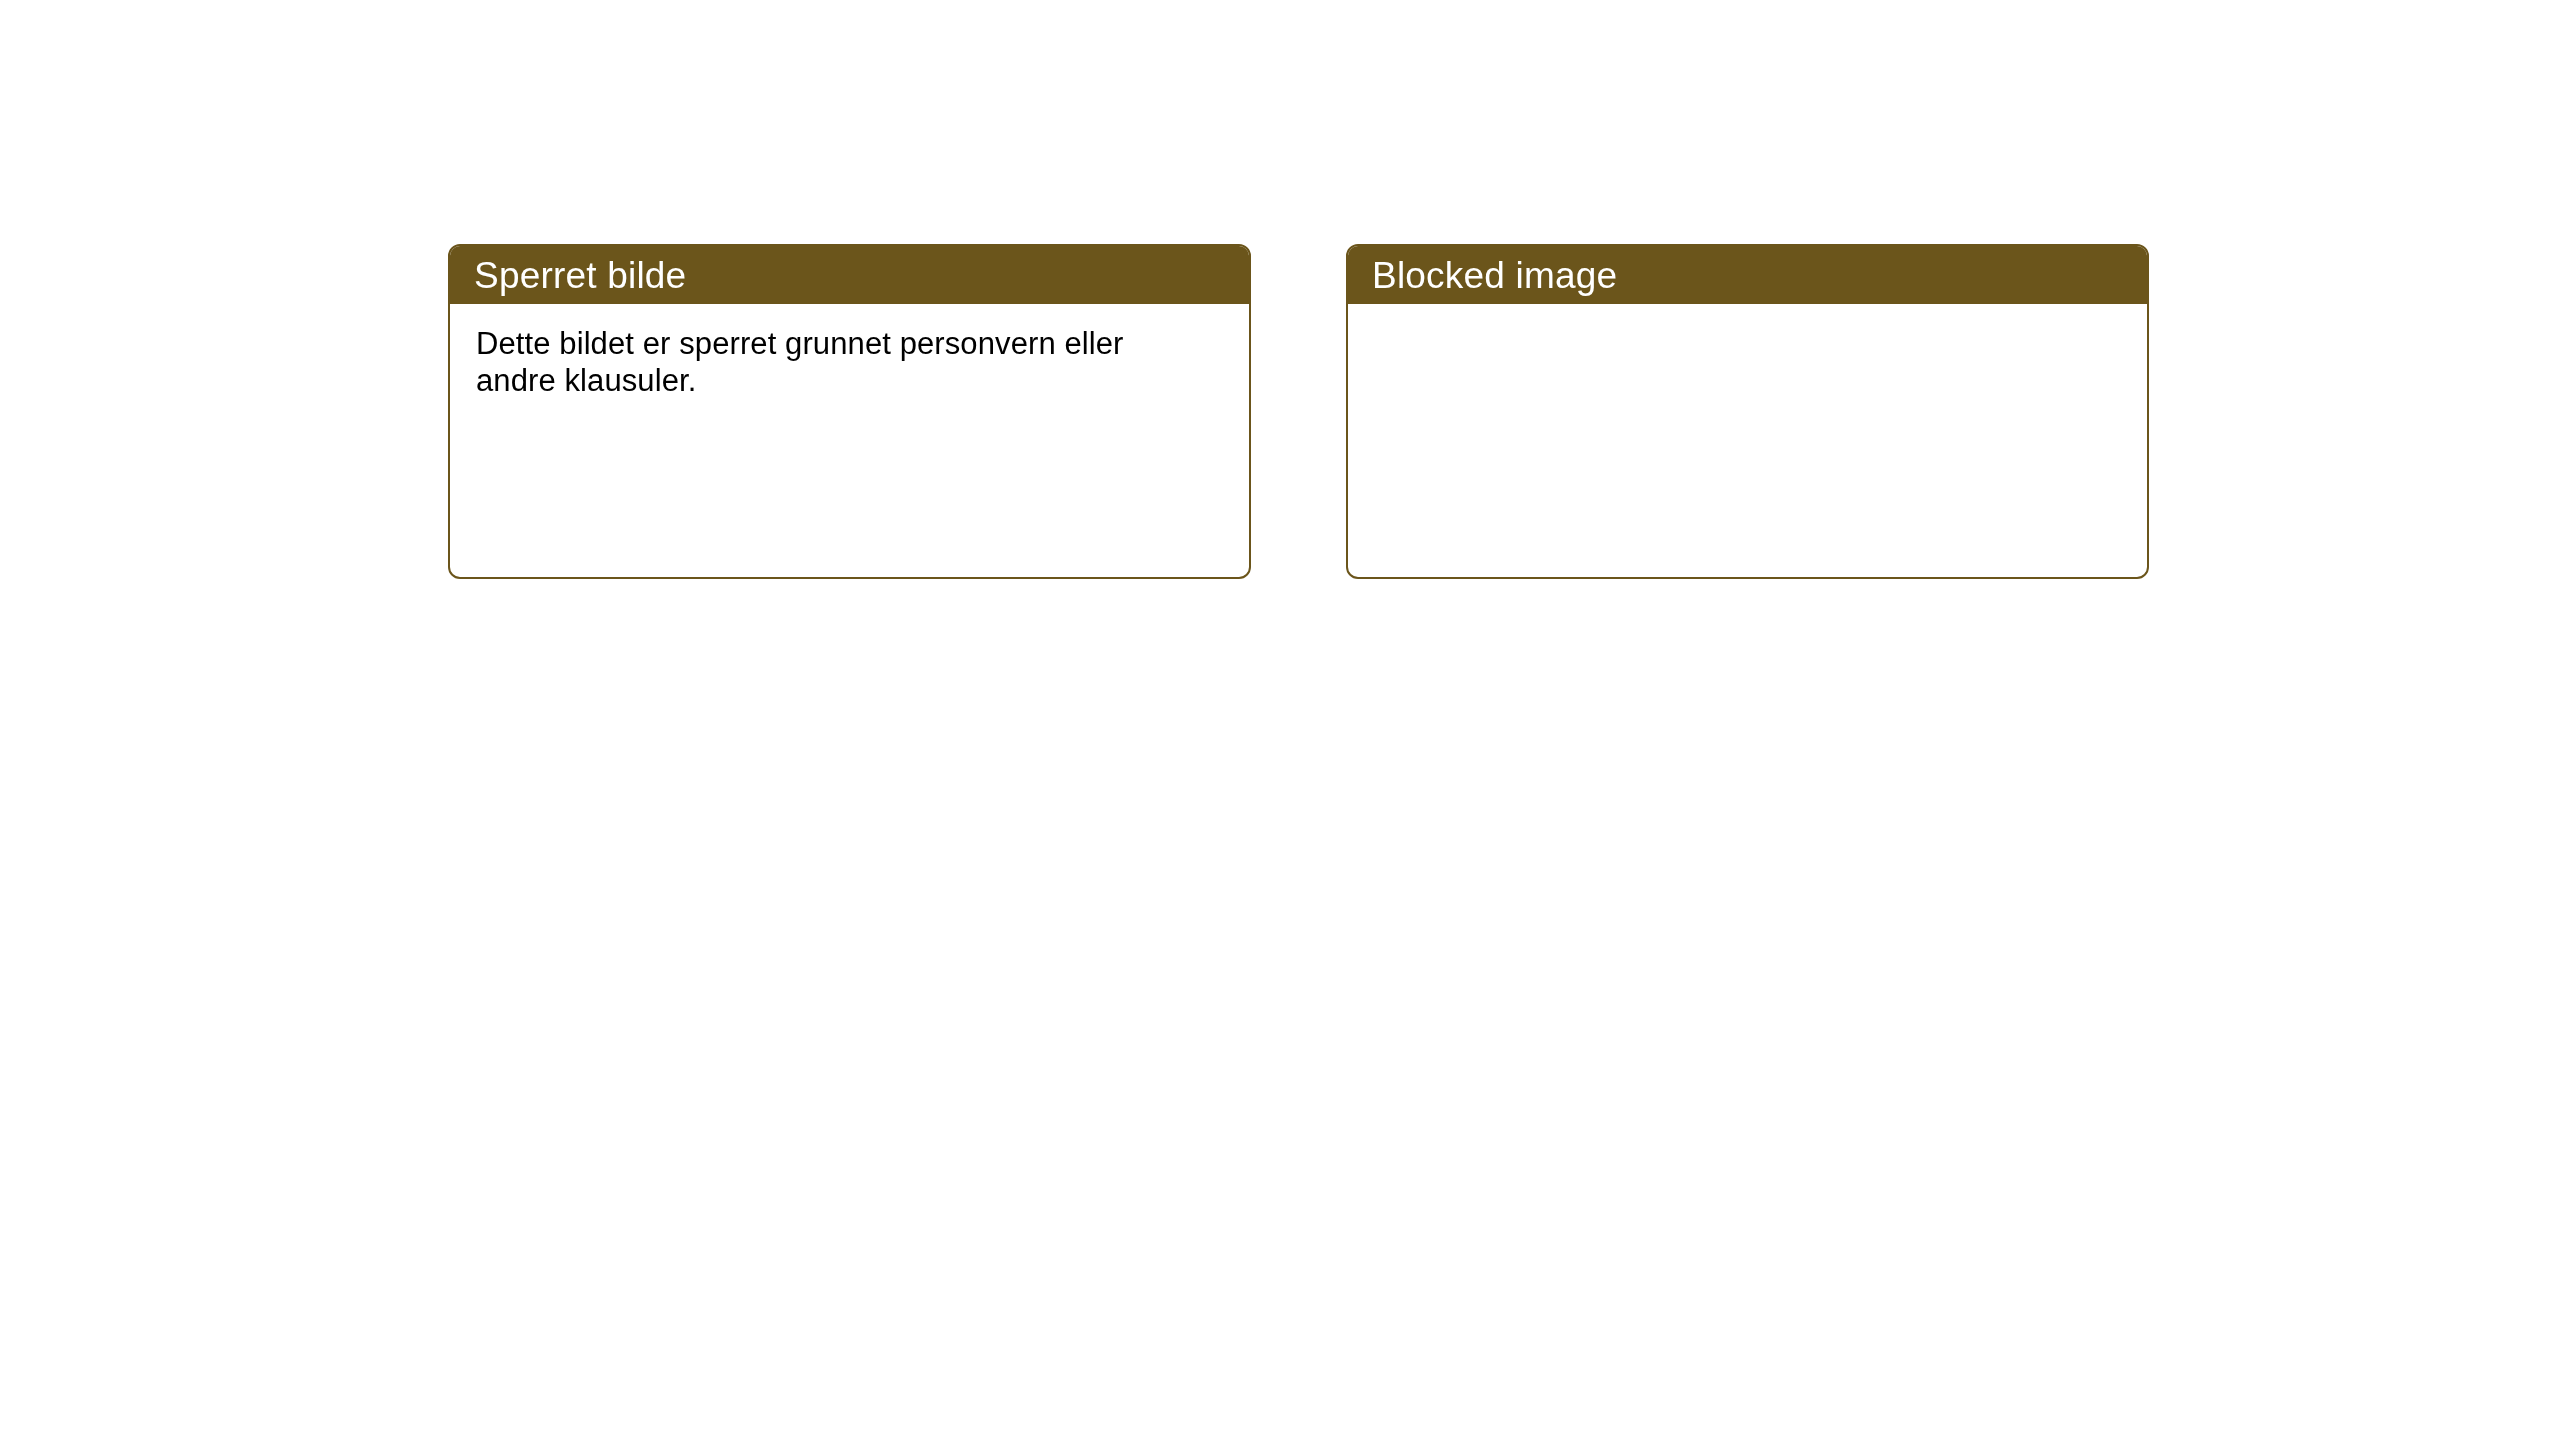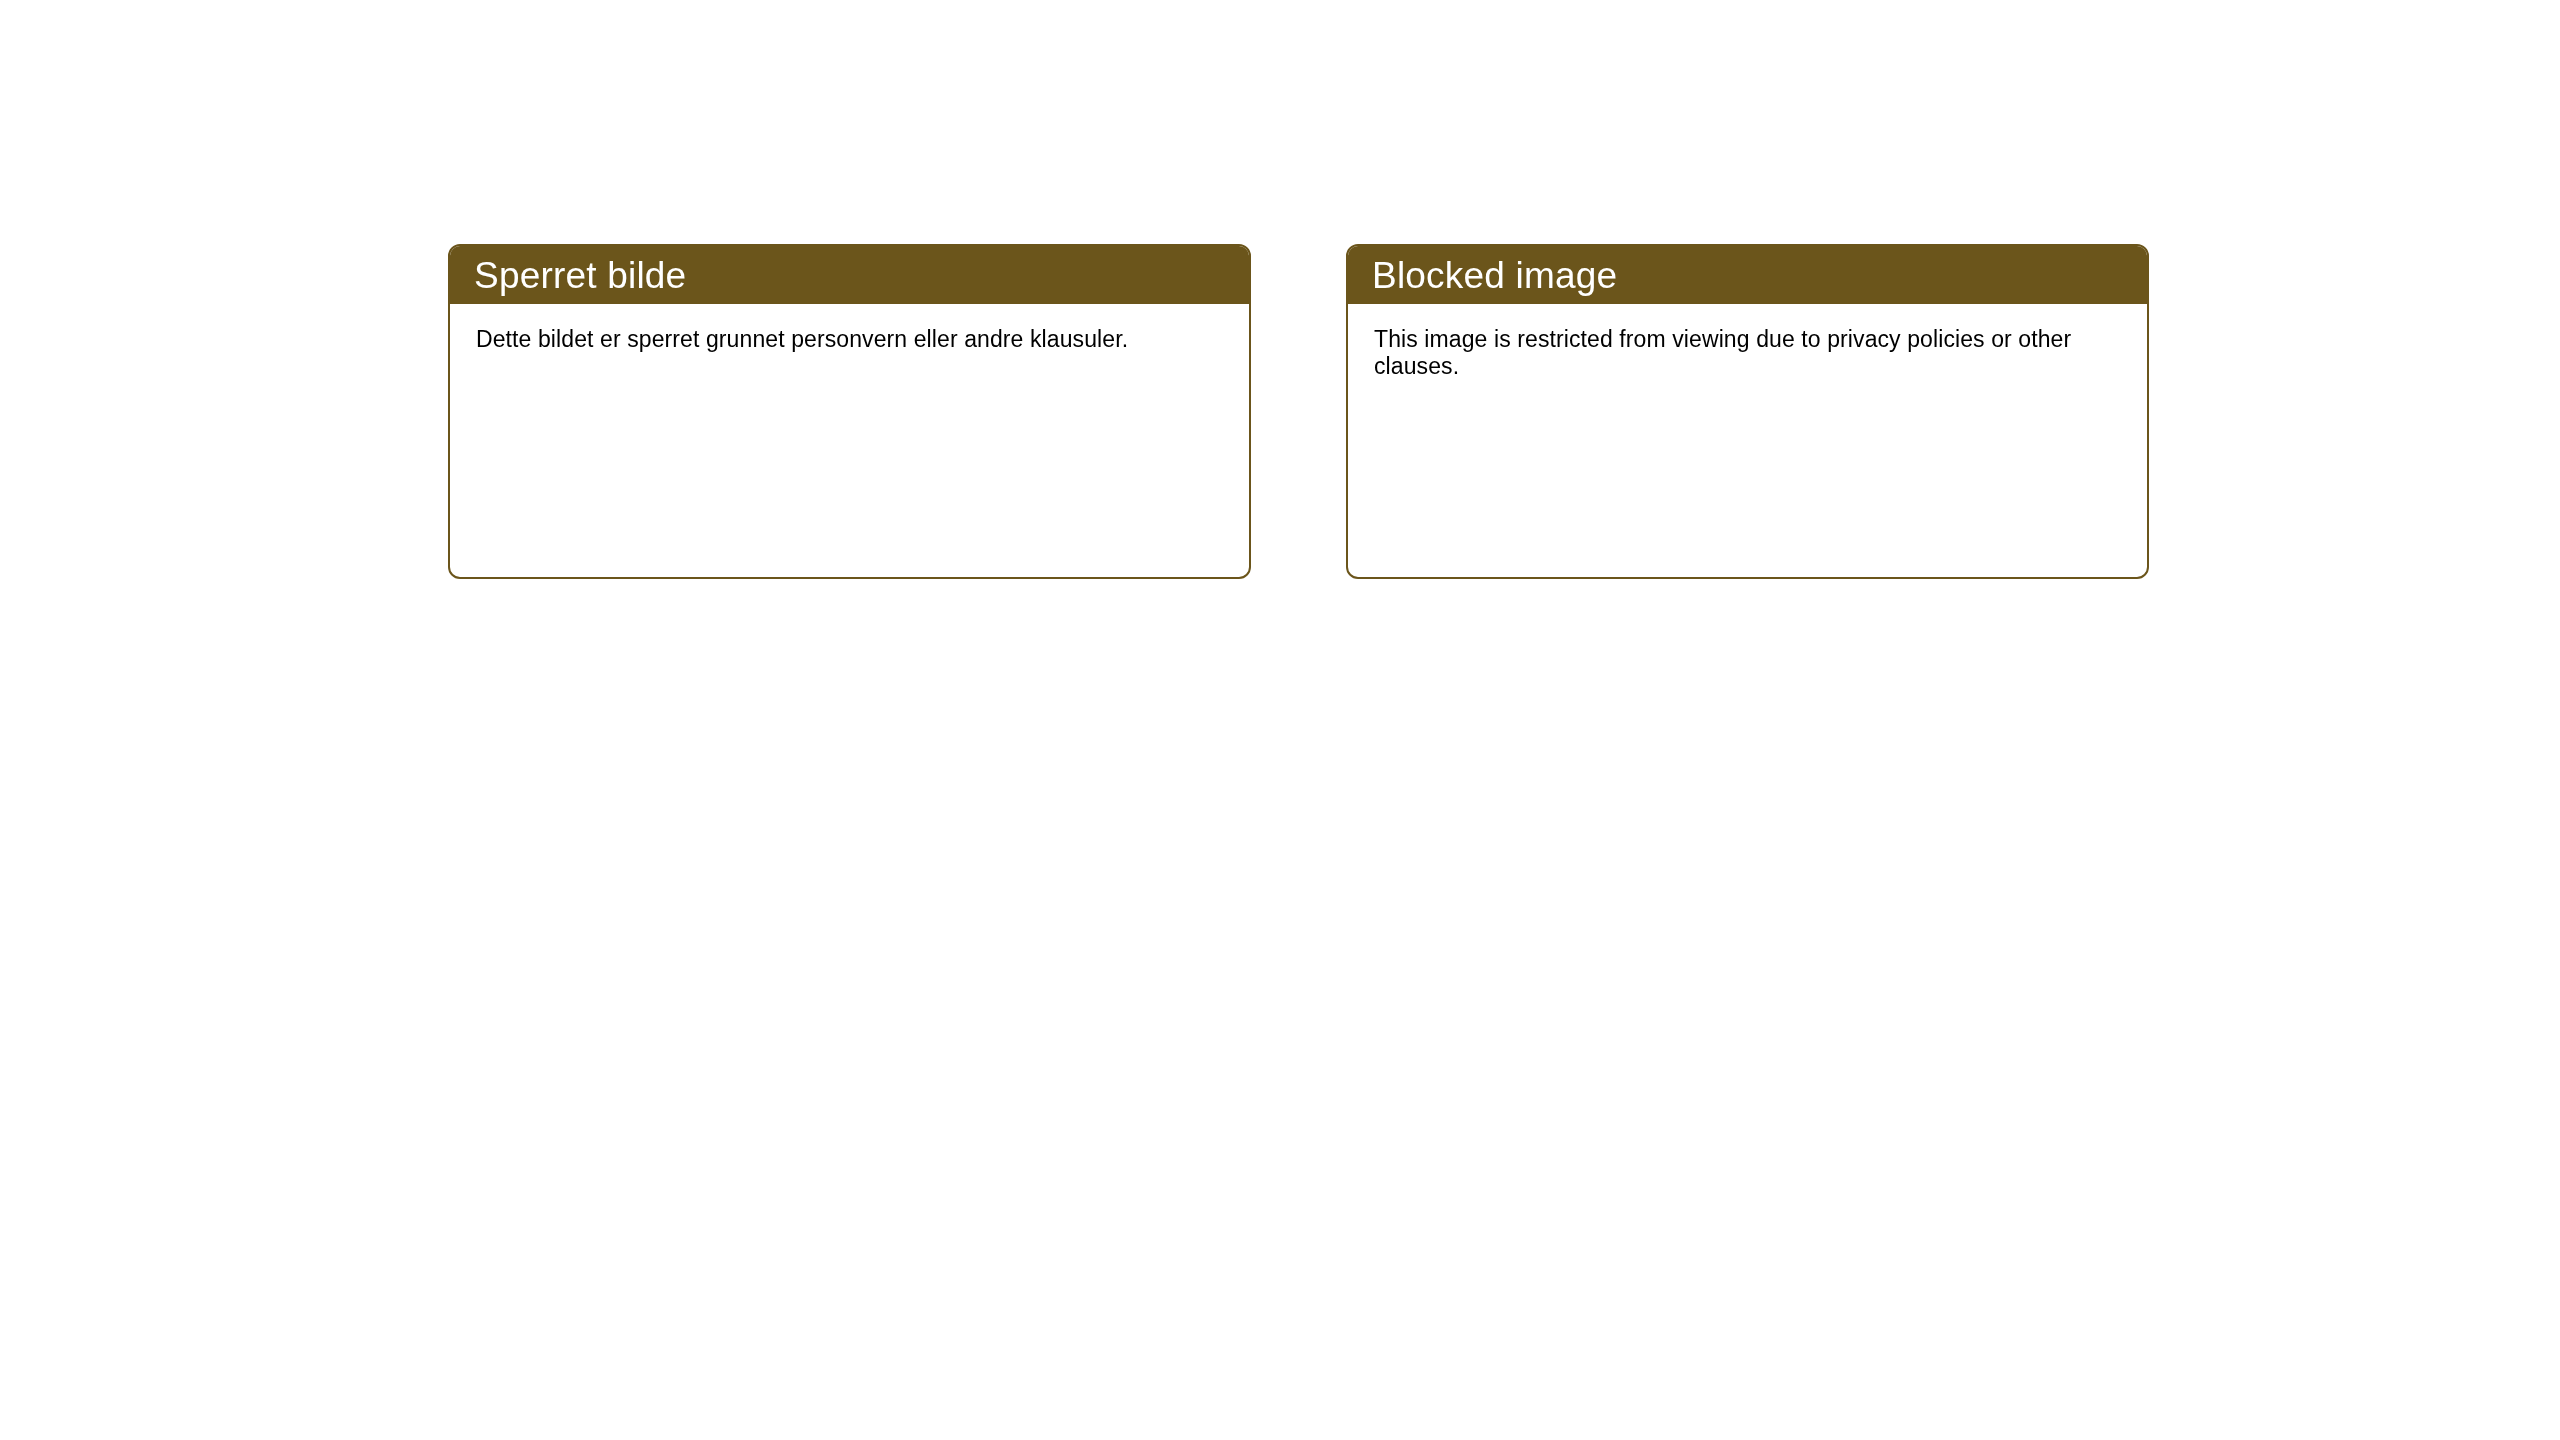--- a/index.html
+++ b/index.html
@@ -61,21 +61,21 @@
   }
 
   .card-body {
     box-sizing: border-box;
     padding: 22px 26px 0 26px;
     color: #000000;
   }
 
   .card-body p {
     margin: 0;
-    font-size: 23px;
+    font-size: 31px;
     line-height: 1.18;
     color: #000000;
     letter-spacing: 0.1px;
   }
 
   .card-body p.second-para {
     margin-top: 52px;
   }
 
   .text-wrap-no {
@@ -98,17 +98,16 @@
     <div class="card-body">
       <p class="text-wrap-no">Dette bildet er sperret grunnet personvern eller andre klausuler.</p>
     </div>
   </section>
 
   <section class="notice-card card-en">
     <div class="card-header">
       <span>Blocked image</span>
     </div>
     <div class="card-body">
-      <p class="text-wrap-en">This image is restricted from viewing due to privacy policies or other clauses.</p>
     </div>
   </section>
 
 </div>
 
 </body></html>

